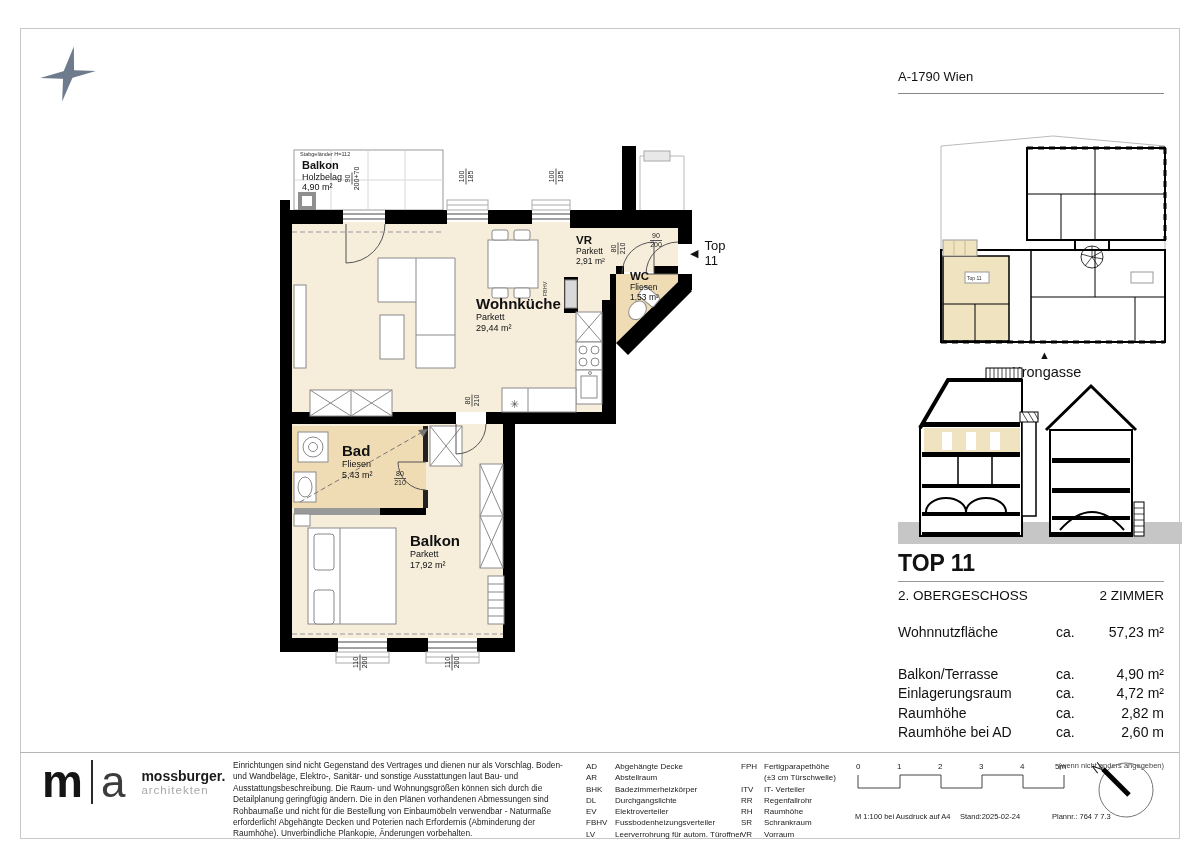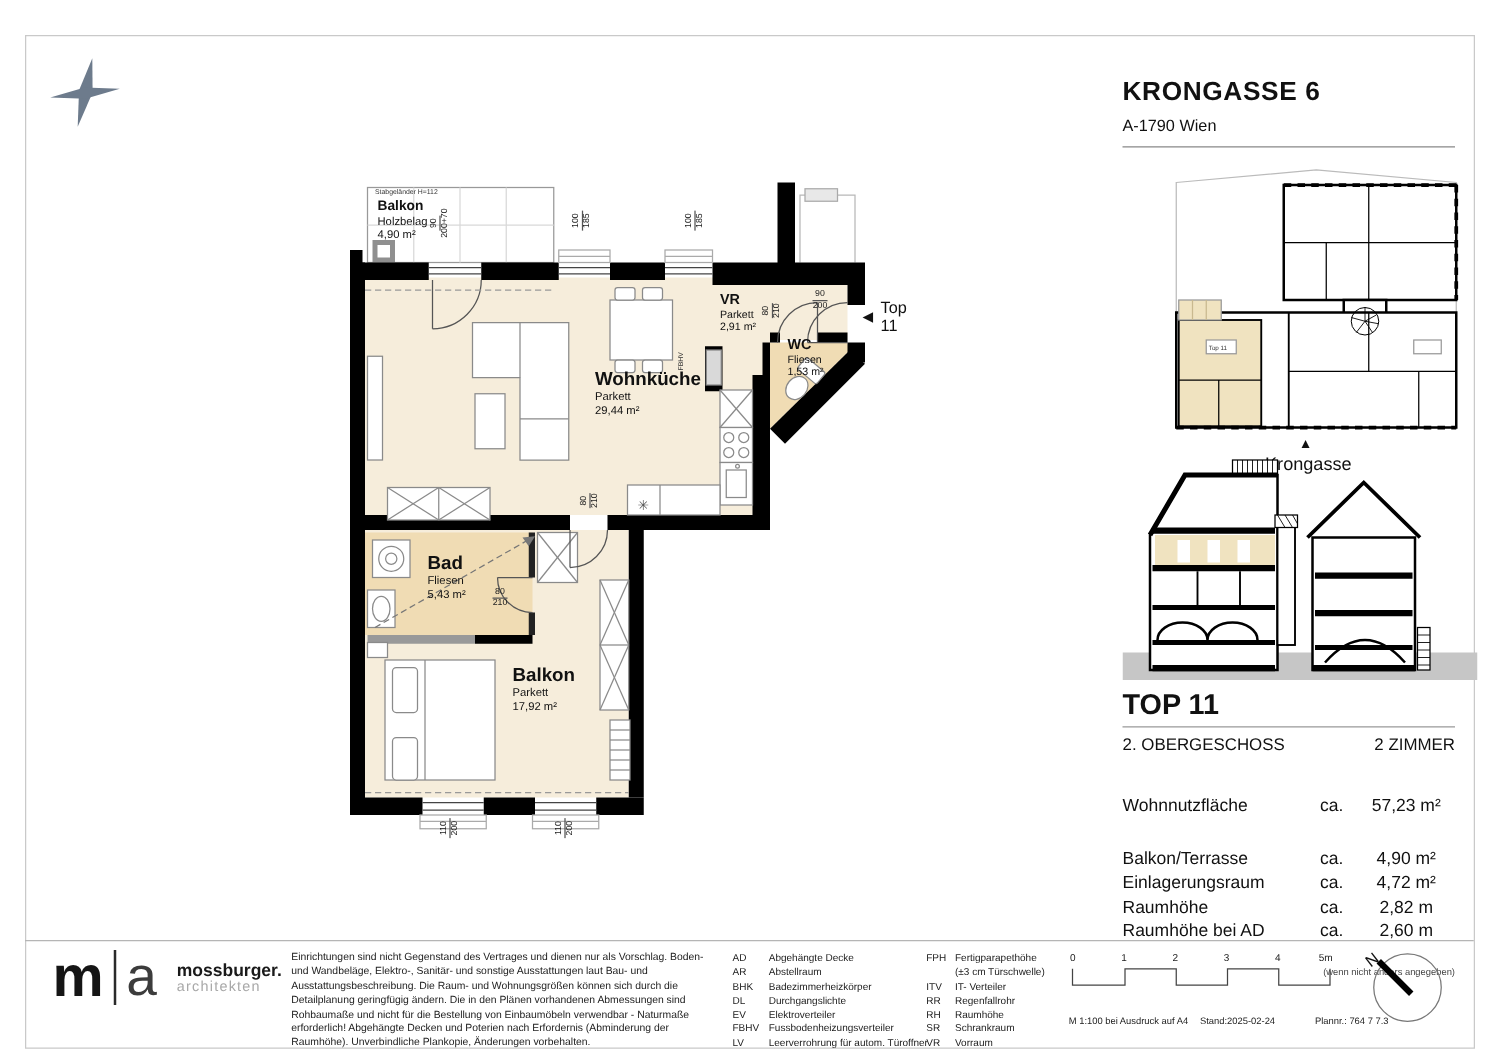--- a/index.html
+++ b/index.html
@@ -38,22 +38,22 @@
   .street-marker{position:absolute;font-size:11px;}
   .street-label{position:absolute;font-size:14.5px;}
   
   .unit{left:898px;top:550px;width:266px;}
   .unit h2{margin:0;font-size:23px;font-weight:bold;}
   .unit .rule{height:1px;background:#999;margin-top:4px;}
   .unit .og-row{display:flex;justify-content:space-between;font-size:13.5px;margin-top:6px;}
   .mrow{display:flex;font-size:14px;line-height:19.5px;}
   .mrow .lbl{flex:1;}
   .mrow .ca{width:30px;}
-  .mrow .val{width:78px;text-align:center;}
-  .mrow.main{margin-top:32px;}
+  .mrow .val{width:78px;text-align:right;}
+  .mrow.main{margin-top:20px;}
   .mgroup{margin-top:22px;}
   .unit .note{font-size:7.5px;color:#444;text-align:right;margin-top:18px;}
   
   .arch{left:42px;top:760px;display:flex;align-items:center;}
   .arch .m{font-size:46px;font-weight:bold;line-height:.85;color:#151515;}
   .arch .bar{width:2px;height:44px;background:#2a2a2a;margin:0 8px;}
   .arch .a{font-size:44px;font-weight:300;line-height:.85;color:#3c3c3c;
            font-family:"Liberation Sans",sans-serif;}
   .arch .names{margin-left:16px;}
   .arch .n1{font-size:14px;font-weight:bold;color:#1a1a1a;}
@@ -70,21 +70,20 @@
 <div class="abs frame"></div>
 
 <div class="abs brand">
   <svg width="56" height="56" viewBox="0 0 56 56">
     <polygon points="29,0 34,27 27,56 23,27" fill="#6d7b8c" transform="rotate(10 28 28)"></polygon>
     <polygon points="0,30 28,24 56,27 28,33" fill="#6d7b8c" transform="rotate(-4 28 28)"></polygon>
   </svg>
 </div>
 
 <div class="abs proj">
-  <h1>KRONGASSE 6</h1>
   <div class="addr">A-1790 Wien</div>
   <div class="rule"></div>
 </div>
 
 <div class="abs plan">
   <svg width="420" height="540" viewBox="0 0 420 540">
 
     <g>
       <rect x="12" y="82" width="324" height="190" fill="#f6eddb"></rect>
       <rect x="298" y="84" width="100" height="48" fill="#f6eddb"></rect>

